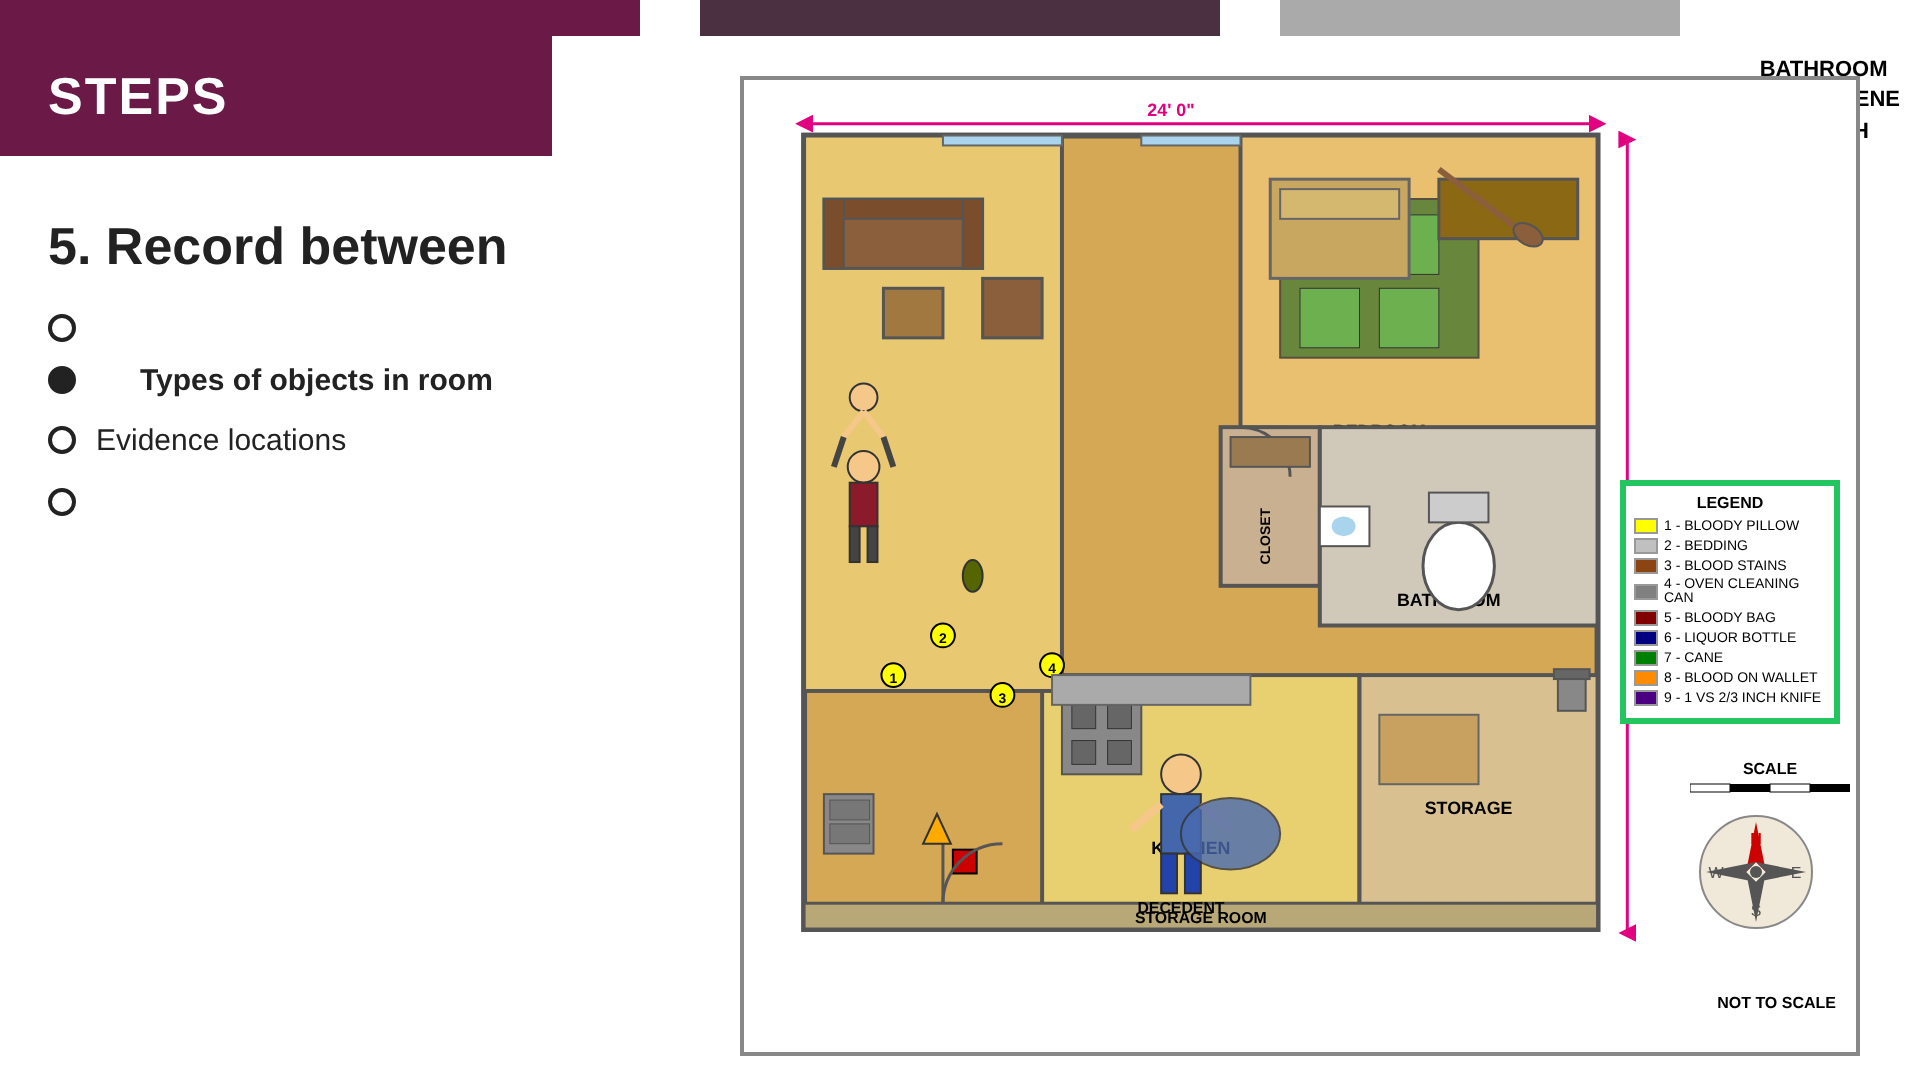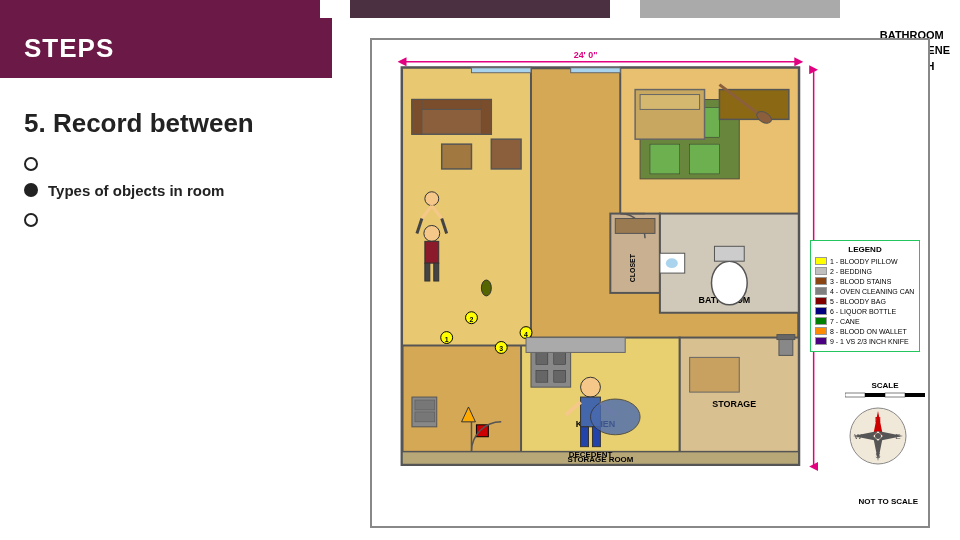--- a/index.html
+++ b/index.html
@@ -41,21 +41,21 @@
       width: 200px;
       background: #aaa;
       height: 18px;
     }
 
     
     .steps-header {
       position: absolute;
       top: 18px;
       left: 0;
-      width: 332px;
+      width: 276px;
       height: 60px;
       background: #6b1a47;
       display: flex;
       align-items: center;
       padding-left: 24px;
     }
     .steps-title {
       color: #fff;
       font-size: 26px;
       font-weight: bold;
@@ -107,20 +107,21 @@
       border-radius: 50%;
       margin-right: 10px;
       margin-top: 2px;
       flex-shrink: 0;
     }
     .bullet-list li.active .bullet-circle {
       background: #222;
     }
     .bullet-list li.active {
       font-weight: bold;
+      gap: 22px;
     }
 
     
     .right-panel {
       flex: 1;
       padding: 10px 10px 10px 10px;
       display: flex;
       flex-direction: column;
       align-items: flex-start;
       position: relative;
@@ -156,21 +157,21 @@
       width: 100%;
       height: 100%;
     }
 
     
     .legend-box {
       position: absolute;
       right: 8px;
       top: 200px;
       width: 110px;
-      border: 1px solid #22c55e;
+      border: 3px solid #22c55e;
       background: #fff;
       padding: 4px;
       font-size: 7px;
       color: #000;
     }
     .legend-title {
       font-weight: bold;
       font-size: 8px;
       text-align: center;
       margin-bottom: 3px;
@@ -238,20 +239,24 @@
     <ul class="bullet-list">
       <li>
         <span class="bullet-circle"></span>
       </li>
       <li class="active">
         <span class="bullet-circle"></span>
         <span>Types of objects in room</span>
       </li>
       <li>
         <span class="bullet-circle"></span>
+        <span>Evidence locations</span>
+      </li>
+      <li>
+        <span class="bullet-circle"></span>
       </li>
     </ul>
   </div>
 
   <div class="right-panel">
 
     <div class="scene-label">
       <div>BATHROOM</div>
       <div>CRIME SCENE</div>
       <div>SKETCH</div>

